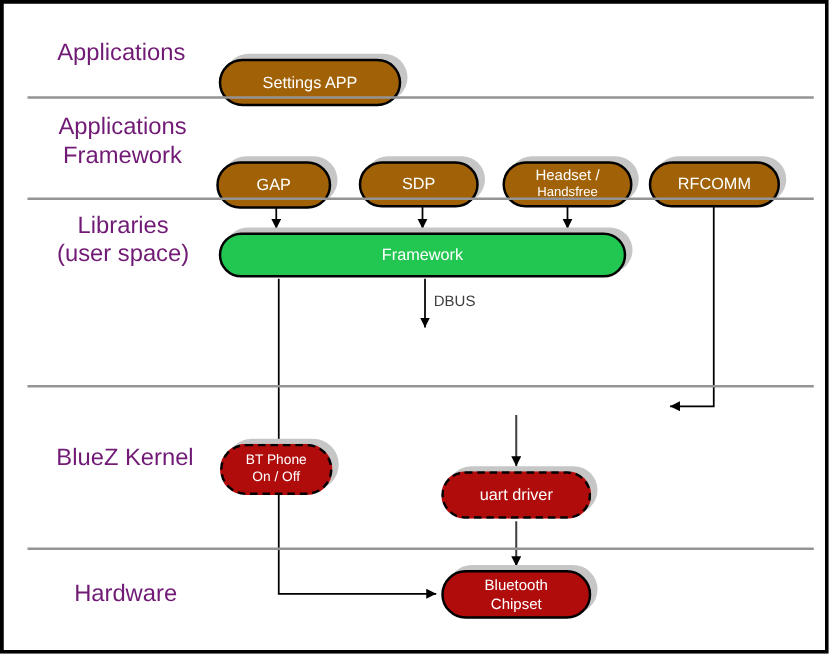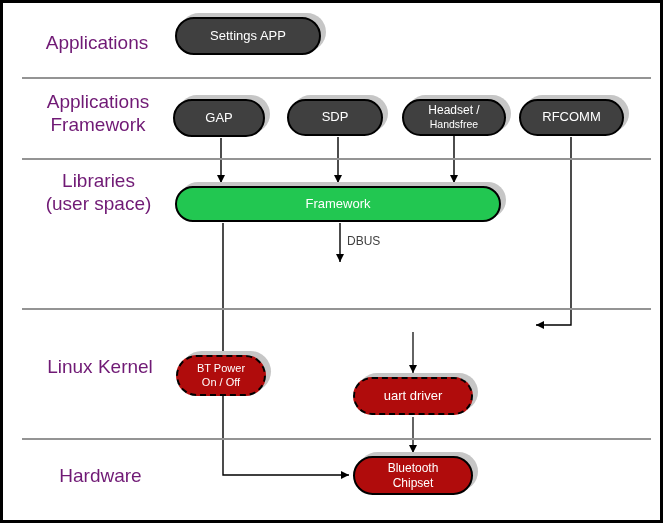--- a/index.html
+++ b/index.html
@@ -14,21 +14,21 @@
   }
   .layerline{
     position:absolute;left:19px;width:629px;height:2px;background:#949494;z-index:4;
   }
   .pill{
     position:absolute;display:flex;align-items:center;justify-content:center;
     box-sizing:border-box;border:2px solid #000;border-radius:40px;
     color:#fff;text-align:center;z-index:2;line-height:1.25;
     box-shadow:5px -4px 0 #c6c6c6;white-space:pre-line;
   }
-  .blue{background:#404040;font-size:13px;}
+  .blue{background:#a16207;font-size:13px;margin-top:30px;}
   .green{background:#22c751;font-size:13px;}
   .red{background:#b00c0c;border:2px dashed #000;font-size:11px;}
   .red.solid-border{border:2px solid #000;font-size:12px;}
   .gpl{
     position:absolute;right:30px;top:10px;color:#000;font-size:13px;z-index:3;
   }
   .edgelabel{
     position:absolute;color:#404040;font-size:12px;z-index:2;
   }
   .headset-l1{font-size:12px;display:block;}
@@ -54,21 +54,21 @@
     <line x1="410" y1="329" x2="410" y2="370" stroke="#3d3d3d" stroke-width="1.6" marker-end="url(#ah)"></line>
     <line x1="410" y1="414" x2="410" y2="450" stroke="#3d3d3d" stroke-width="1.6" marker-end="url(#ah)"></line>
     <polyline points="220,220 220,472 346,472" fill="none" stroke="#000" stroke-width="1.4" marker-end="url(#ah)"></polyline>
   </svg>
 
   <div class="layerlabel" style="left:24px;top:28px;width:140px;">Applications</div>
   <div class="layerlabel" style="left:20px;top:87px;width:150px;">Applications
 Framework</div>
   <div class="layerlabel" style="left:18px;top:166px;width:155px;">Libraries
 (user space)</div>
-  <div class="layerlabel" style="left:22px;top:352px;width:150px;">Linux Kernel</div>
+  <div class="layerlabel" style="left:22px;top:352px;width:150px;">BlueZ Kernel</div>
   <div class="layerlabel" style="left:30px;top:461px;width:135px;">Hardware</div>
 
   <div class="layerline" style="top:74px;"></div>
   <div class="layerline" style="top:155px;"></div>
   <div class="layerline" style="top:305px;"></div>
   <div class="layerline" style="top:435px;"></div>
 
   <div class="pill blue" style="left:172px;top:14px;width:146px;height:38px;">Settings APP</div>
 
   <div class="pill blue" style="left:170px;top:96px;width:92px;height:38px;">GAP</div>
@@ -76,20 +76,20 @@
   <div class="pill blue" style="left:399px;top:96px;width:104px;height:37px;flex-direction:column;">
     <span class="headset-l1">Headset /</span>
     <span class="headset-l2">Handsfree</span>
   </div>
   <div class="pill blue" style="left:516px;top:96px;width:105px;height:37px;">RFCOMM</div>
 
   <div class="pill green" style="left:172px;top:183px;width:326px;height:36px;">Framework</div>
 
   <div class="edgelabel" style="left:344px;top:231px;">DBUS</div>
 
-  <div class="pill red" style="left:173px;top:352px;width:90px;height:41px;">BT Power
+  <div class="pill red" style="left:173px;top:352px;width:90px;height:41px;">BT Phone
 On / Off</div>
   <div class="pill red" style="left:350px;top:374px;width:120px;height:38px;font-size:13px;">uart driver</div>
 
   <div class="pill red solid-border" style="left:350px;top:453px;width:120px;height:39px;">Bluetooth
 Chipset</div>
 
 </div>
 
 </body></html>

